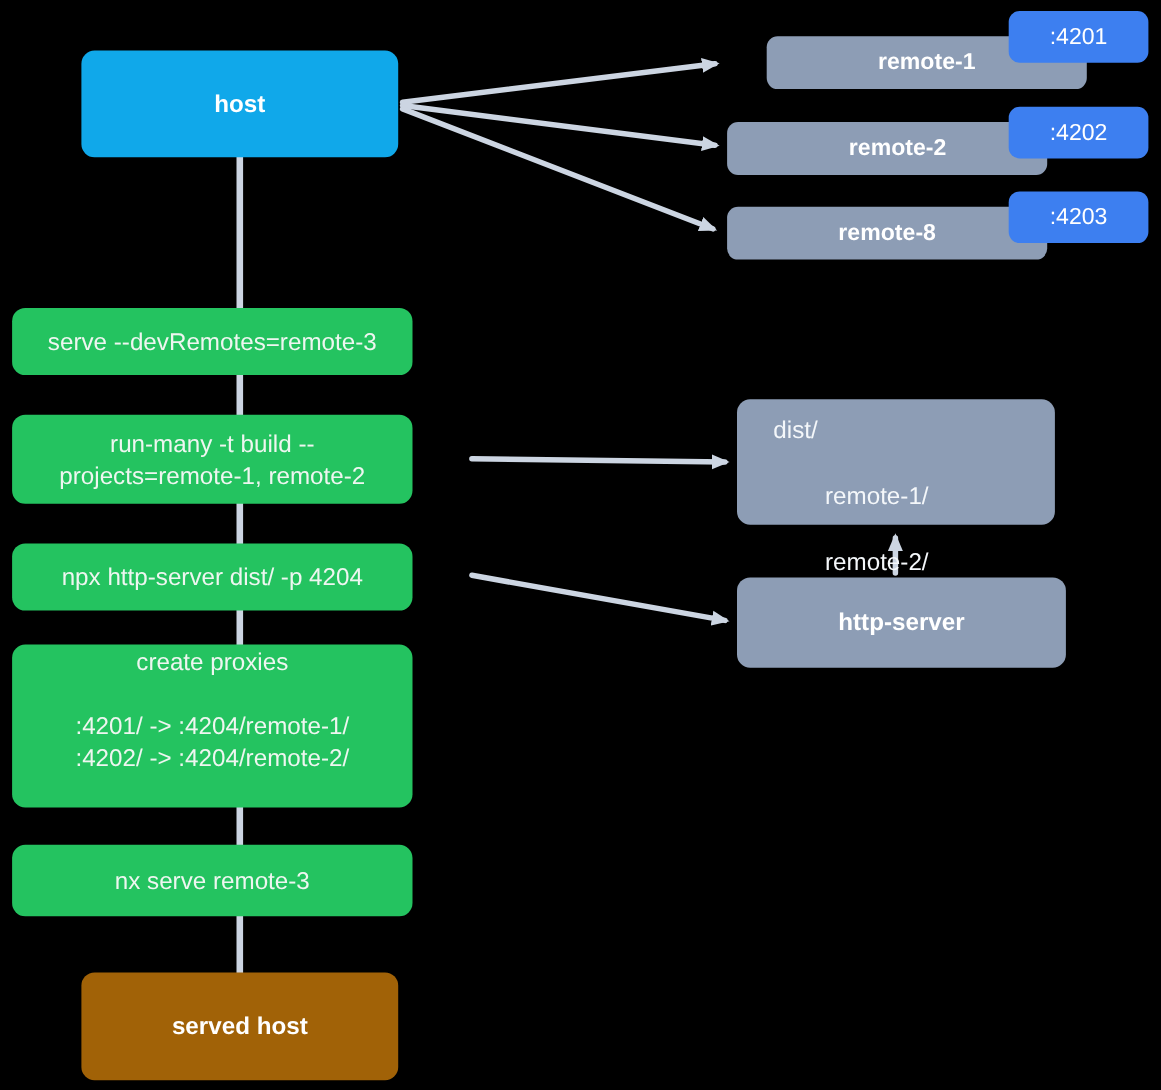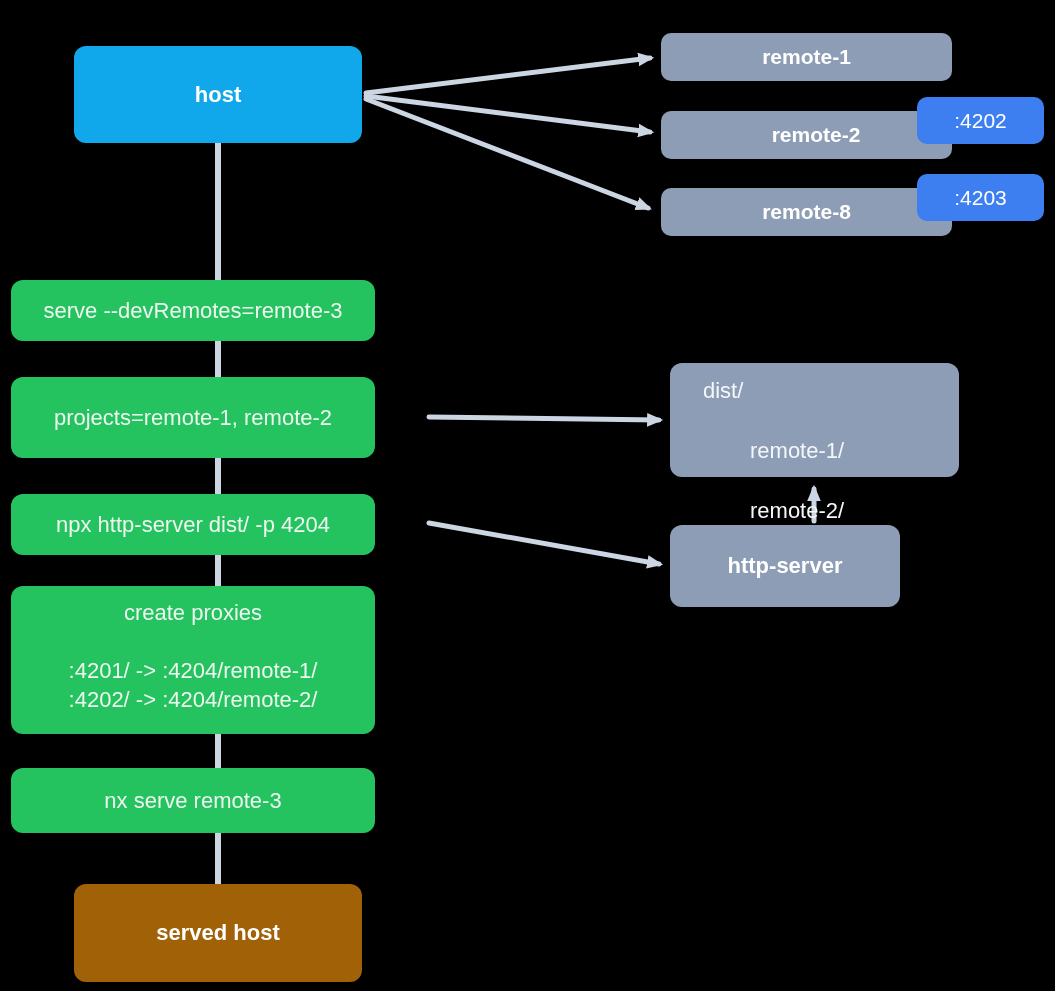--- a/index.html
+++ b/index.html
@@ -52,21 +52,21 @@
   }
   
   .remote {
     left: 661px;
     width: 291px; height: 48px;
     background: #8d9db5;
     border-radius: 10px;
     font-weight: bold;
     font-size: 21px;
   }
-  .remote.r1 { top: 33px; }
+  .remote.r1 { top: 33px; margin-left: 36px; }
   .remote.r2 { top: 111px; padding-left: 19px; }
   .remote.r3 { top: 188px; }
   
   .badge {
     position: absolute;
     z-index: 3;
     left: 917px;
     width: 127px; height: 47px;
     background: #3d7ff0;
     border-radius: 10px;
@@ -91,21 +91,21 @@
   }
   .step .bline {
     line-height: 29px;
     min-height: 29px;
     text-align: center;
     white-space: pre;
   }
   .s0 { top: 280px; height: 61px; }
   .s1 { top: 377px; height: 81px; }
   .s2 { top: 494px; height: 61px; }
-  .s3 { top: 586px; height: 148px; justify-content: flex-start; padding-top: 12px; }
+  .s3 { top: 586px; height: 148px; justify-content: flex-start; padding-top: 1px; }
   .s4 { top: 768px; height: 65px; }
   
   .dist {
     left: 670px; top: 363px;
     width: 289px; height: 114px;
     background: #8d9db5;
     border-radius: 12px;
     align-items: flex-start;
     justify-content: flex-start;
     padding: 11px 0 0 33px;
@@ -114,21 +114,21 @@
   }
   .dist .dline {
     line-height: 33px;
     min-height: 33px;
     white-space: pre;
   }
   .dist .indent { padding-left: 47px; margin-top: 27px; }
   
   .httpserver {
     left: 670px; top: 525px;
-    width: 230px; height: 82px;
+    width: 299px; height: 82px;
     background: #8d9db5;
     border-radius: 12px;
     font-weight: bold;
     font-size: 22px;
   }
 </style>
 </head>
 <body>
 
 <div class="canvas">
@@ -155,32 +155,36 @@
   <div class="box remote r1">
     <span>remote-1</span>
   </div>
   <div class="box remote r2">
     <span>remote-2</span>
   </div>
   <div class="box remote r3">
     <span>remote-8</span>
   </div>
 
+  <div class="badge b1">
+    <span>:4201</span>
+  </div>
   <div class="badge b2">
     <span>:4202</span>
   </div>
   <div class="badge b3">
     <span>:4203</span>
   </div>
 
   <div class="box step s0">
     <div class="bline">serve --devRemotes=remote-3</div>
   </div>
 
   <div class="box step s1">
+    <div class="bline">run-many -t build --</div>
     <div class="bline">projects=remote-1, remote-2</div>
   </div>
 
   <div class="box step s2">
     <div class="bline">npx http-server dist/ -p 4204</div>
   </div>
 
   <div class="box step s3">
     <div class="bline">create proxies</div>
     <div class="bline"></div>

